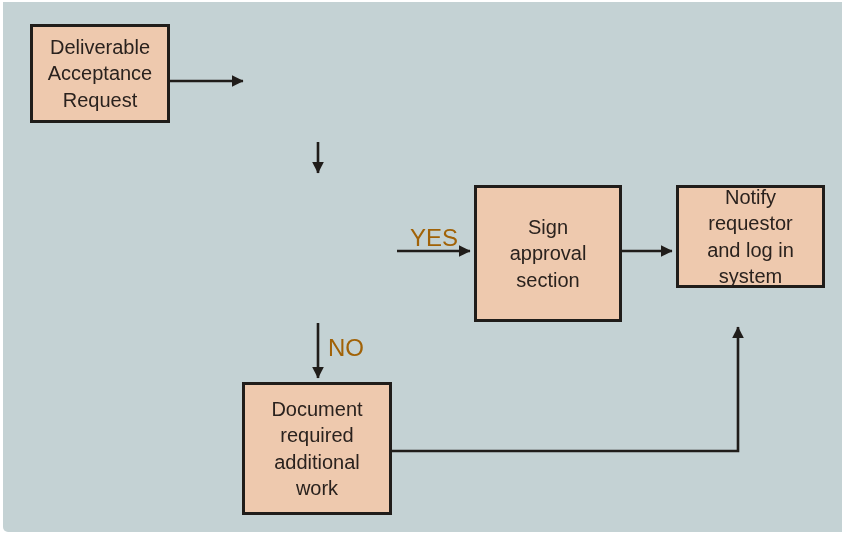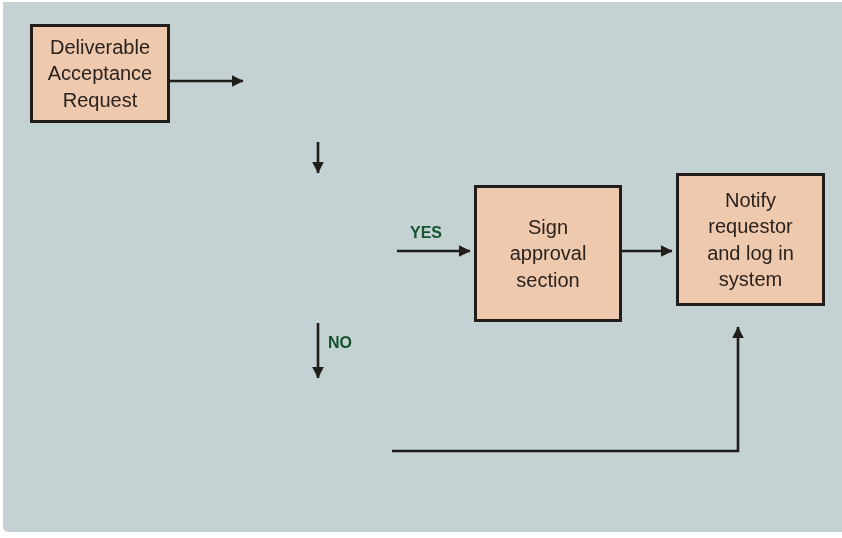--- a/index.html
+++ b/index.html
@@ -34,27 +34,26 @@
   }
   .label { white-space: pre-line; }
   .diamond { background: transparent; }
   .diamond svg { position: absolute; left: 0; top: 0; }
   .diamond .label { position: relative; z-index: 2; }
   
   #n-deliverable { left: 30px;  top: 24px;  width: 140px; height: 99px; }
   #n-route       { left: 248px; top: 24px;  width: 140px; height: 119px; }
   #n-accepted    { left: 239px; top: 177px; width: 158px; height: 146px; }
   #n-sign        { left: 474px; top: 185px; width: 148px; height: 137px; }
-  #n-notify      { left: 676px; top: 173px; width: 149px; height: 133px; }
+  #n-notify      { left: 676px; top: 185px; width: 149px; height: 103px; }
   #n-document    { left: 242px; top: 382px; width: 150px; height: 133px; }
   .edge-label {
     position: absolute;
-    color: #14532d;
-    font-size: 16px;
-    font-weight: bold;
+    color: #a16207;
+    font-size: 24px;
   }
   #lbl-yes { left: 410px; top: 224px; }
   #lbl-no  { left: 328px; top: 334px; }
   .arrows { position: absolute; left: 0; top: 0; }
 </style>
 </head>
 <body>
 
 <div class="stage">
   <div class="panel"></div>
@@ -87,16 +86,22 @@
 section</span>
   </div>
 
   <div class="node box" id="n-notify">
     <span class="label">Notify
 requestor
 and log in
 system</span>
   </div>
 
+  <div class="node box" id="n-document">
+    <span class="label">Document
+required
+additional
+work</span>
+  </div>
 
   <div class="edge-label" id="lbl-yes">YES</div>
   <div class="edge-label" id="lbl-no">NO</div>
 </div>
 
 </body></html>

